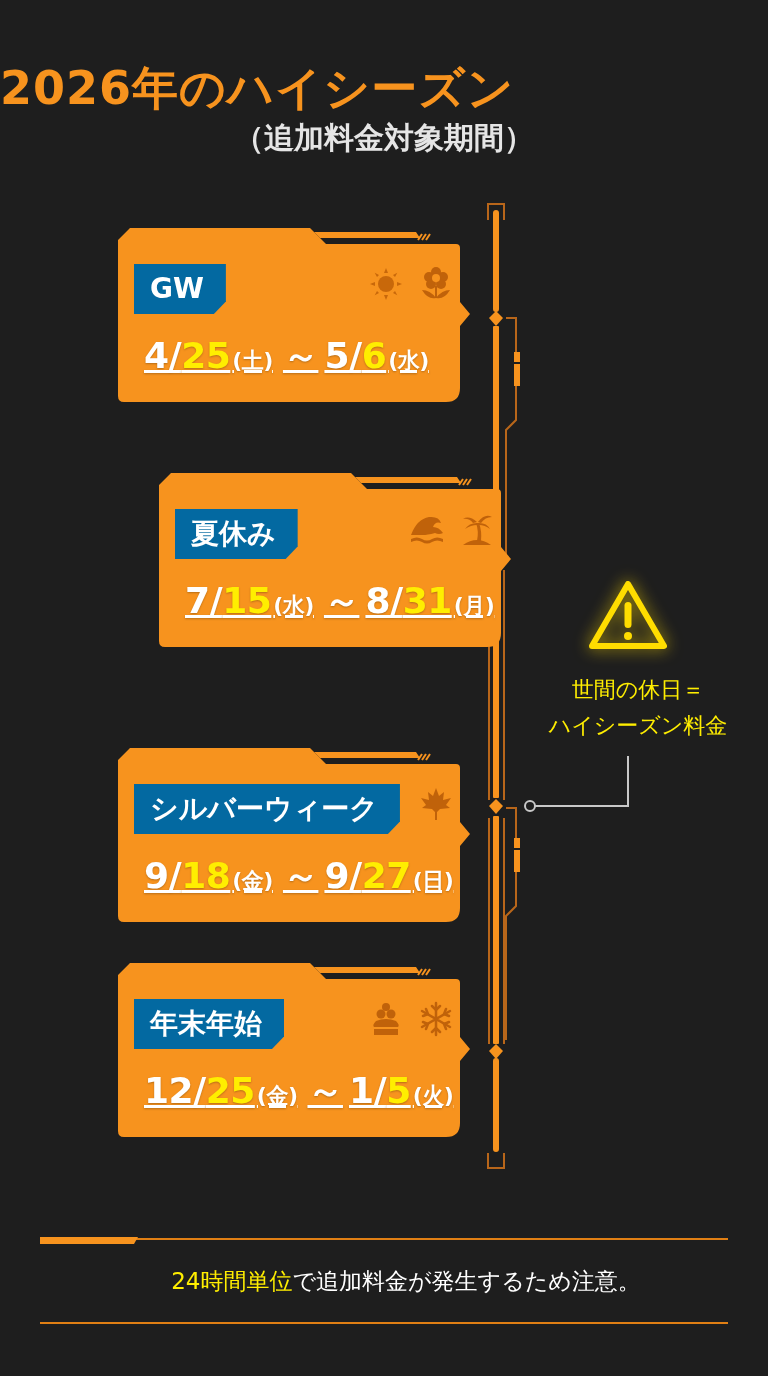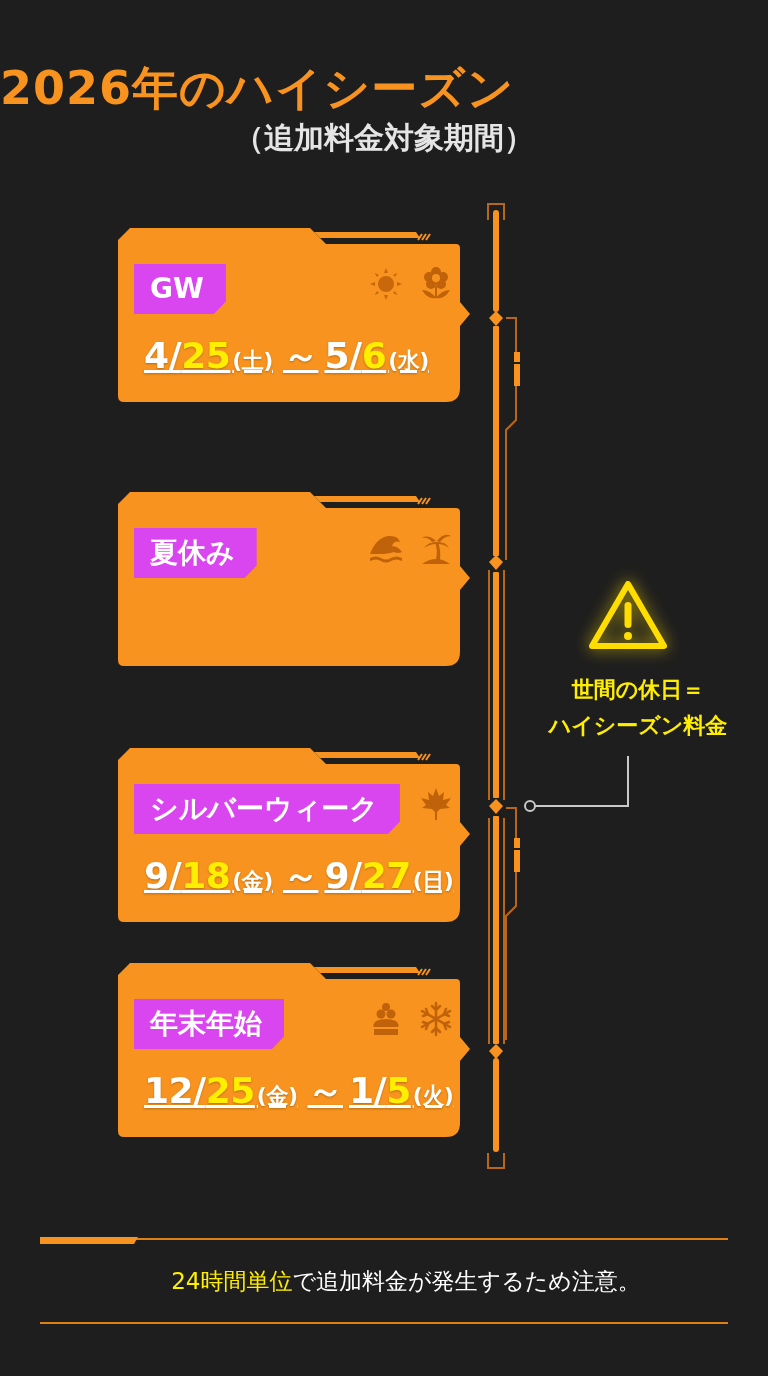--- a/index.html
+++ b/index.html
@@ -4,31 +4,31 @@
   <style>
     * { box-sizing: border-box; margin: 0; padding: 0; }
     html, body { width: 768px; height: 1376px; background: #1e1e1e; overflow: hidden; }
     body { position: relative; font-family: "DejaVu Sans", "Liberation Sans", sans-serif; color: #fff; }
 
     .title { position: absolute; left: 0; width: 768px; top: 58px; color: #f7931e; font-weight: bold; font-size: 46px; letter-spacing: 1px; }
     .subtitle { position: absolute; left: 0; width: 768px; top: 118px; text-align: center; color: #e5e5e5; font-weight: bold; font-size: 30px; }
 
     .card { position: absolute; left: 118px; width: 352px; height: 175px; }
     .card svg.shape { position: absolute; left: 0; top: 0; width: 352px; height: 175px; overflow: visible; }
-    .card .label { position: absolute; left: 16px; top: 36px; height: 50px; background: #d946ef; color: #fff; font-weight: bold; font-size: 28px; line-height: 50px; padding: 0 22px 0 16px; clip-path: polygon(0 0, 100% 0, 100% 75%, calc(100% - 12px) 100%, 0 100%); white-space: nowrap; }
+    .card .label { position: absolute; left: 16px; top: 36px; height: 50px; background: #0369a1; color: #fff; font-weight: bold; font-size: 28px; line-height: 50px; padding: 0 22px 0 16px; clip-path: polygon(0 0, 100% 0, 100% 75%, calc(100% - 12px) 100%, 0 100%); white-space: nowrap; }
     .card .dates { position: absolute; left: 26px; top: 104px; font-weight: bold; font-size: 36px; color: #fff; white-space: nowrap; letter-spacing: -0.5px; text-shadow: 0 1px 2px rgba(0,0,0,0.25); text-decoration: underline; }
     .card .dates .y { color: #ffee00; }
     .card .dates .dow { font-size: 22px; font-weight: bold; margin: 0 4px 0 2px; }
     .card .dates .tilde { margin: 0 6px; }
     .card .icons { position: absolute; right: 16px; top: 38px; display: flex; gap: 14px; }
     .card .icons svg { width: 36px; height: 36px; }
 
     .timeline { position: absolute; left: 0; top: 0; width: 768px; height: 1376px; pointer-events: none; }
 
-    .note { position: absolute; left: 518px; width: 240px; top: 672px; text-align: center; color: #ffee00; font-weight: bold; font-size: 22px; line-height: 36px; }
+    .note { position: absolute; left: 518px; width: 240px; top: 672px; text-align: center; color: #ffee00; font-weight: normal; font-size: 22px; line-height: 36px; }
     .warn { position: absolute; left: 586px; top: 578px; width: 84px; height: 76px; filter: drop-shadow(0 0 8px rgba(255,220,0,0.7)); }
 
     .footer-text { position: absolute; left: 0; width: 768px; top: 1266px; text-align: center; font-weight: normal; font-size: 23px; color: #fff; margin-left: 22px; }
     .footer-text .hl { color: #ffee00; }
   </style>
 </head>
 <body>
 
 <div class="title">2026年のハイシーズン</div>
 <div class="subtitle">（追加料金対象期間）</div>
@@ -105,21 +105,21 @@
           <rect x="17" y="20" width="2" height="12"></rect>
           <path d="M4 24 Q12 24 18 32 Q10 34 4 24Z M32 24 Q24 24 18 32 Q26 34 32 24Z"></path>
         </g>
       </svg>
   </div>
   <div class="dates">
     <span>4/</span><span class="y">25</span><span class="dow">(土)</span><span class="tilde">～</span><span>5/</span><span class="y">6</span><span class="dow">(水)</span>
   </div>
 </div>
 
-<div class="card" style="top:492px;">
+<div class="card" style="top:473px;margin-left:41px;">
   <svg class="shape" viewBox="0 0 352 175">
     <path d="M12 0 H192 L208 16 H338 Q342 16 342 20 V74 L352 86 L342 98 V160 Q342 174 328 174 H6 Q0 174 0 168 V12 Z" fill="#f7931e"></path>
     <path d="M196 4 H298 L302 10 H202 Z" fill="#f7931e"></path>
     <g stroke="#f7931e" stroke-width="2">
         <path d="M300 12 L304 6 M304 12 L308 6 M308 12 L312 6"></path>
       </g>
   </svg>
   <div class="label">夏休み</div>
   <div class="icons">
     <svg viewBox="0 0 36 36">
@@ -128,20 +128,23 @@
           <path d="M2 28 Q8 25 13 28 Q18 31 23 28 Q28 25 34 28 V31 Q28 28 23 31 Q18 34 13 31 Q8 28 2 31Z"></path>
         </g>
       </svg>
     <svg viewBox="0 0 36 36">
         <g fill="#c0620a">
           <path d="M17 12 Q20 20 18 30 H22 Q23 20 20 12Z"></path>
           <path d="M18 11 Q10 4 4 8 Q10 7 14 12Z M19 11 Q26 2 33 6 Q26 6 22 12Z M18 12 Q10 12 6 18 Q12 14 18 14Z M20 12 Q28 12 31 18 Q26 14 20 14Z"></path>
           <path d="M4 34 Q18 24 32 34Z"></path>
         </g>
       </svg>
+  </div>
+  <div class="dates">
+    <span>7/</span><span class="y">15</span><span class="dow">(水)</span><span class="tilde">～</span><span>8/</span><span class="y">31</span><span class="dow">(月)</span>
   </div>
 </div>
 
 <div class="card" style="top:748px;">
   <svg class="shape" viewBox="0 0 352 175">
     <path d="M12 0 H192 L208 16 H338 Q342 16 342 20 V74 L352 86 L342 98 V160 Q342 174 328 174 H6 Q0 174 0 168 V12 Z" fill="#f7931e"></path>
     <path d="M196 4 H298 L302 10 H202 Z" fill="#f7931e"></path>
     <g stroke="#f7931e" stroke-width="2">
         <path d="M300 12 L304 6 M304 12 L308 6 M308 12 L312 6"></path>
       </g>

